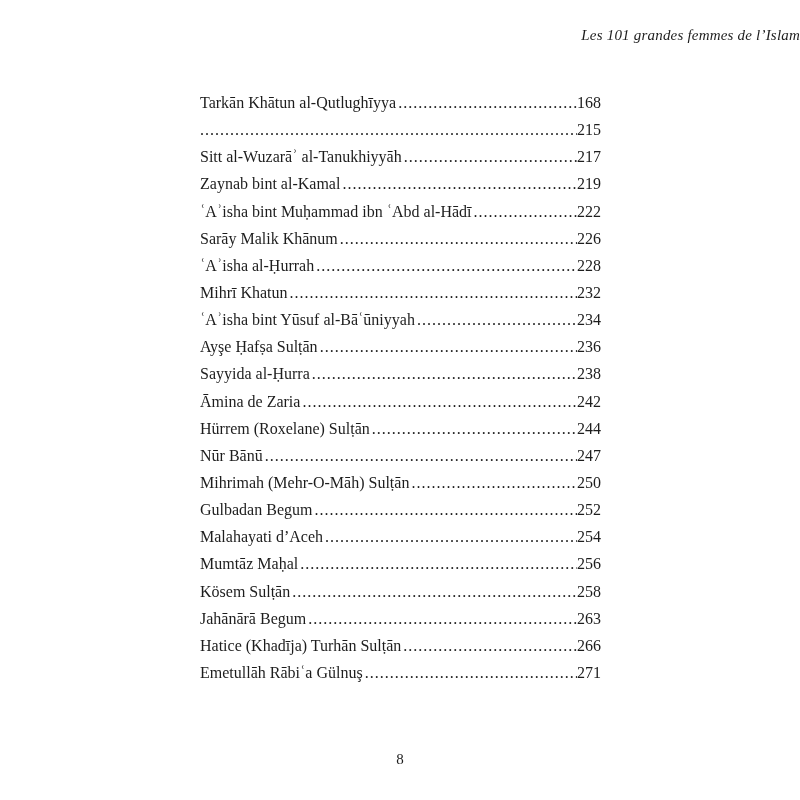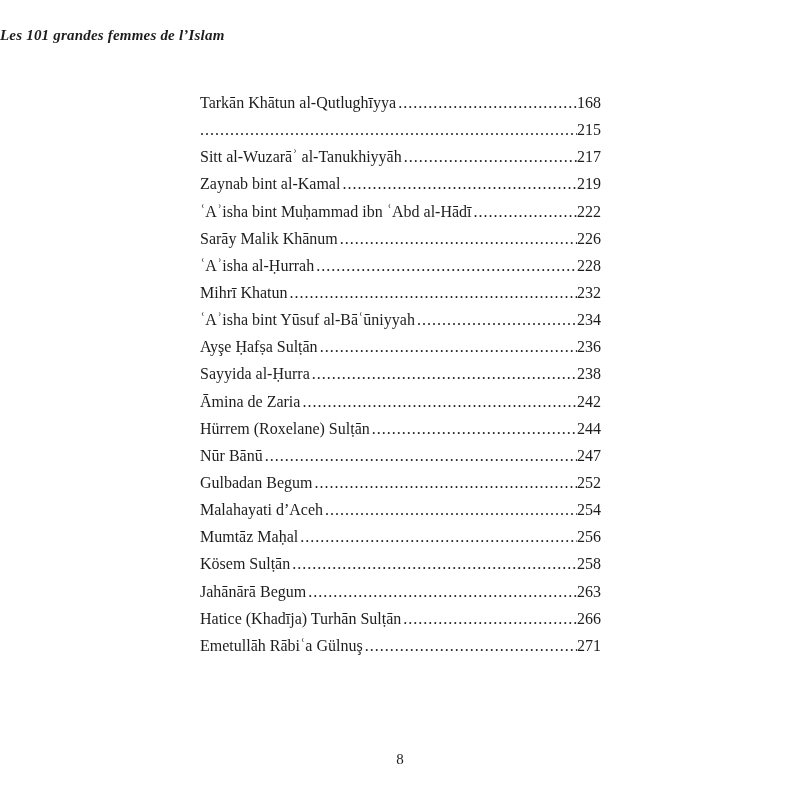--- a/index.html
+++ b/index.html
@@ -18,25 +18,24 @@
   .page {
     position: absolute;
     inset: 0;
     background: #ffffff;
   }
   .running-header {
     position: absolute;
     top: 27px;
     left: 0;
     width: 100%;
-    text-align: left;
+    text-align: right;
     font-style: italic;
     font-size: 15px;
     letter-spacing: 0.2px;
-    font-weight: bold;
   }
   .toc {
     position: absolute;
     top: 73px;
     left: 200px;
     width: 401px;
     margin-top: 16px;
   }
   .toc-row {
     display: flex;
@@ -159,20 +158,25 @@
     <span class="toc-dots"></span>
     <span class="toc-page">244</span>
   </div>
 
   <div class="toc-row">
     <span class="toc-title">Nūr Bānū</span>
     <span class="toc-dots"></span>
     <span class="toc-page">247</span>
   </div>
 
+  <div class="toc-row">
+    <span class="toc-title">Mihrimah (Mehr-O-Māh) Sulṭān</span>
+    <span class="toc-dots"></span>
+    <span class="toc-page">250</span>
+  </div>
 
   <div class="toc-row">
     <span class="toc-title">Gulbadan Begum</span>
     <span class="toc-dots"></span>
     <span class="toc-page">252</span>
   </div>
 
   <div class="toc-row">
     <span class="toc-title">Malahayati d’Aceh</span>
     <span class="toc-dots"></span>

